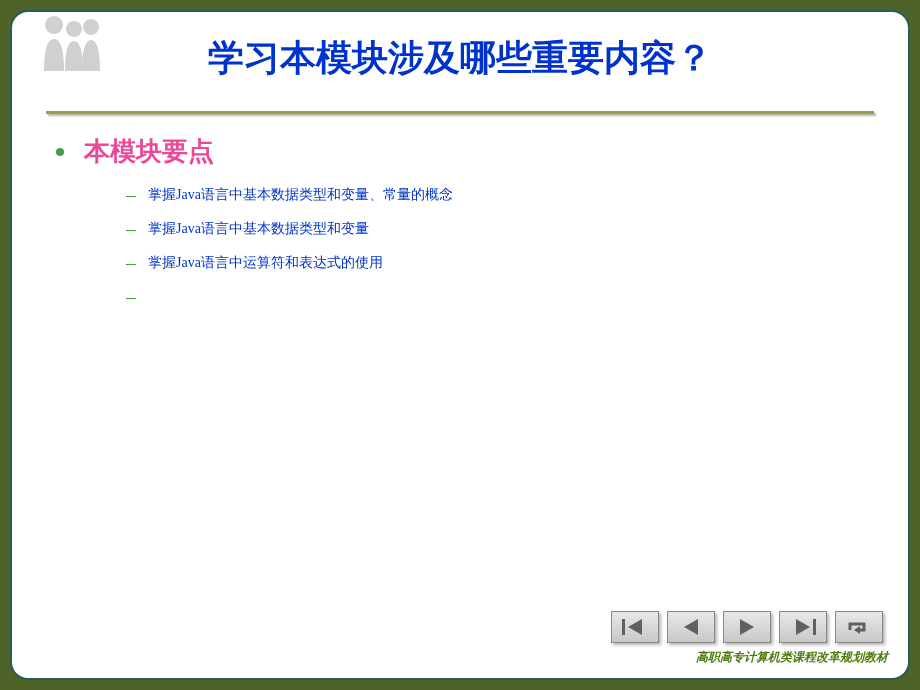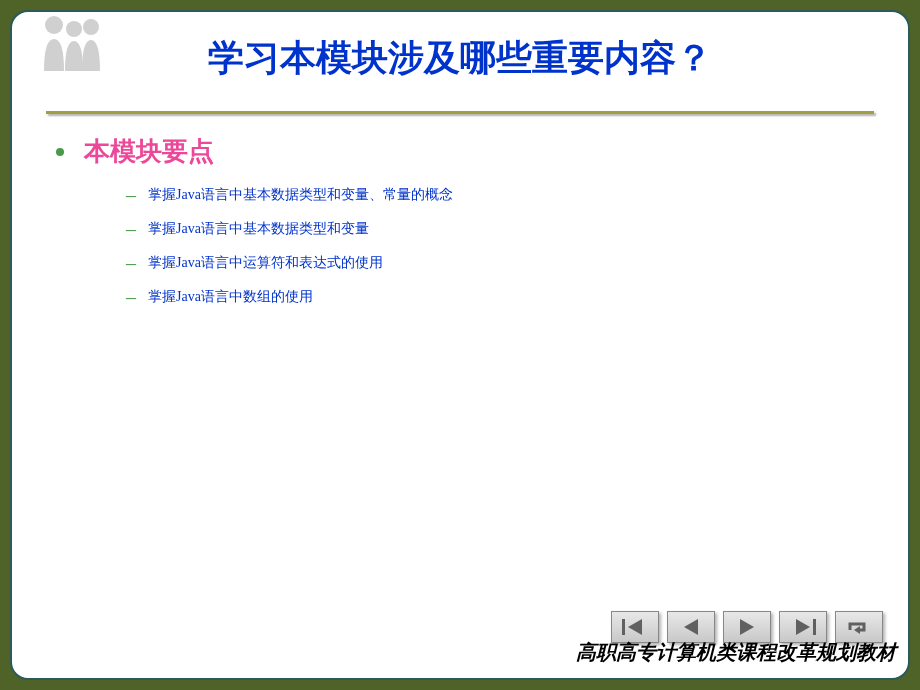--- a/index.html
+++ b/index.html
@@ -128,23 +128,23 @@
     }
     
     .nav-btn svg {
       width: 30px;
       height: 22px;
     }
     
     .footer-text {
       position: absolute;
       bottom: 12px;
-      right: 12px;
-      color: #000000;
-      font-size: 20px;
+      right: 20px;
+      color: #4d7c0f;
+      font-size: 12px;
       font-style: italic;
       font-weight: bold;
       font-family: "KaiTi", "楷体", serif;
     }
   </style>
 </head>
 <body>
 
 <div class="slide-container">
   <div class="header-area">
@@ -176,21 +176,20 @@
       <div class="sub-item">
         <span class="sub-dash">–</span>
         <span class="sub-text">掌握Java语言中基本数据类型和变量</span>
       </div>
       <div class="sub-item">
         <span class="sub-dash">–</span>
         <span class="sub-text">掌握Java语言中运算符和表达式的使用</span>
       </div>
       <div class="sub-item">
         <span class="sub-dash">–</span>
-        <span class="sub-text">掌握Java语言中数组的使用</span>
       </div>
     </div>
   </div>
 
   <div class="nav-buttons">
     <div class="nav-btn">
       <svg viewBox="0 0 30 22">
         <rect x="2" y="3" width="3" height="16" fill="#606060"></rect>
         <polygon points="22,3 8,11 22,19" fill="#606060"></polygon>
       </svg>

